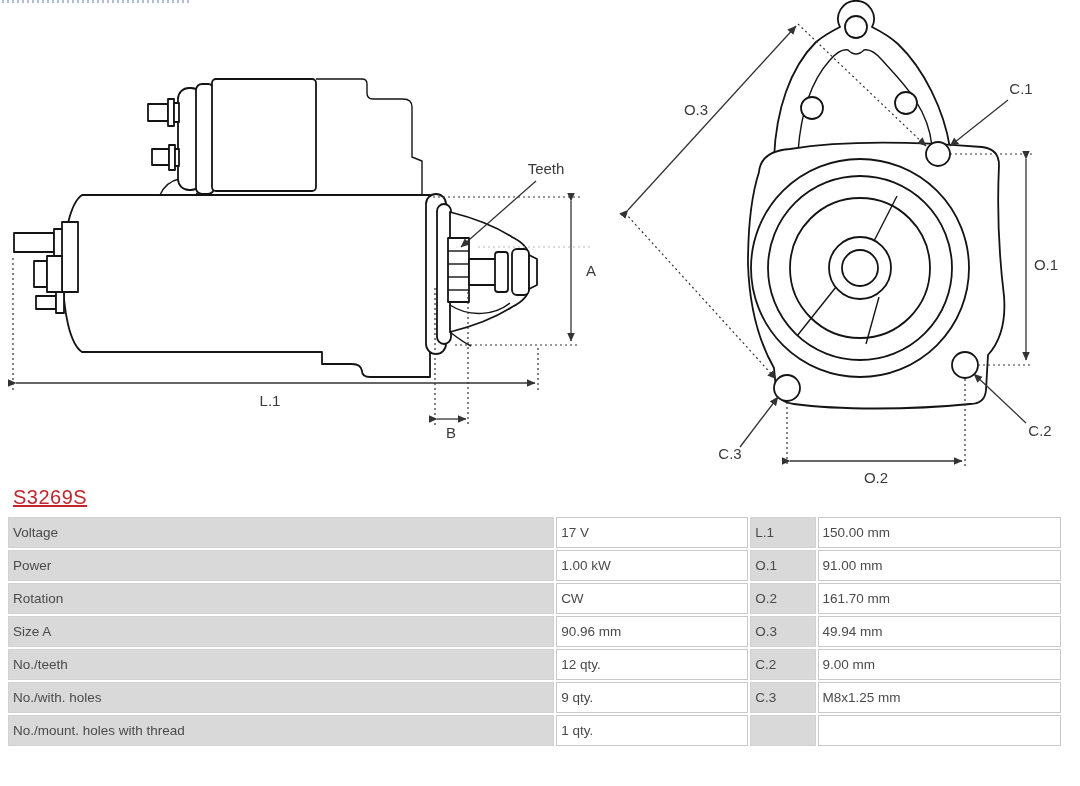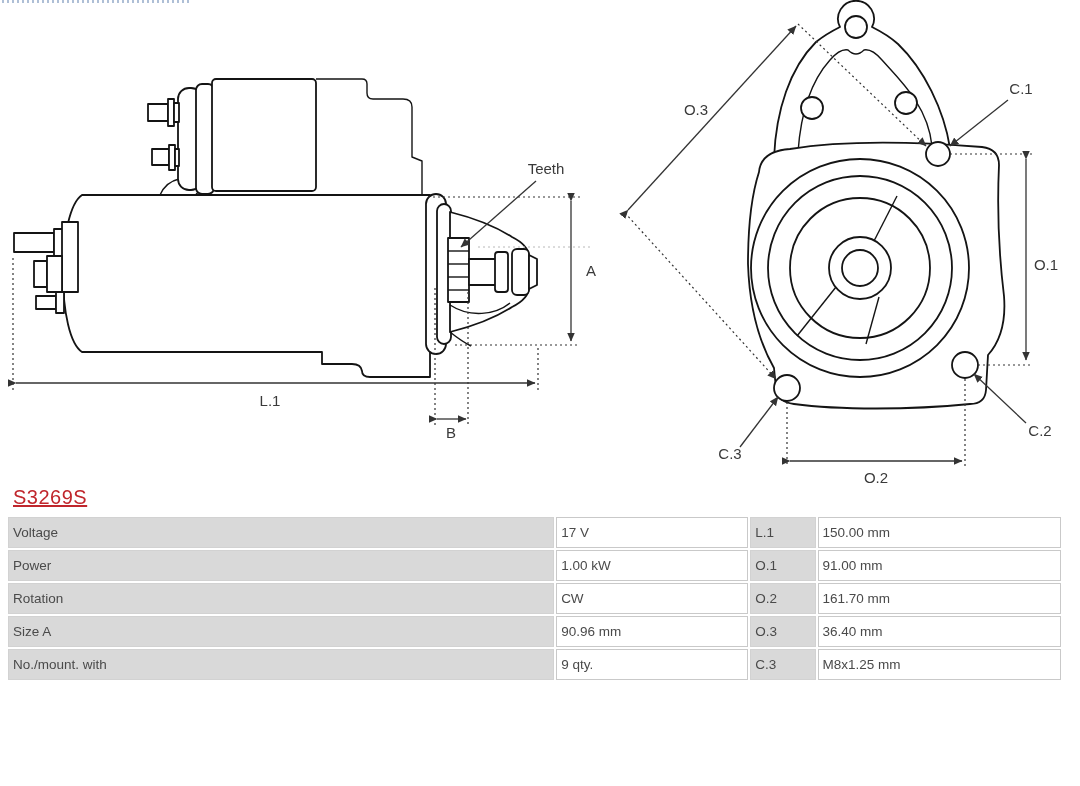--- a/index.html
+++ b/index.html
@@ -188,24 +188,36 @@
       <tr>
         <td class="lbl">Rotation</td>
         <td>CW</td>
         <td class="lbl">O.2</td>
         <td>161.70 mm</td>
       </tr>
       <tr>
         <td class="lbl">Size A</td>
         <td>90.96 mm</td>
         <td class="lbl">O.3</td>
-        <td>36.40 mm</td>
-      </tr>
-      <tr>
-        <td class="lbl">No./mount. with</td>
+        <td>49.94 mm</td>
+      </tr>
+      <tr>
+        <td class="lbl">No./teeth</td>
+        <td>12 qty.</td>
+        <td class="lbl">C.2</td>
+        <td>9.00 mm</td>
+      </tr>
+      <tr>
+        <td class="lbl">No./with. holes</td>
         <td>9 qty.</td>
         <td class="lbl">C.3</td>
         <td>M8x1.25 mm</td>
       </tr>
+      <tr>
+        <td class="lbl">No./mount. holes with thread</td>
+        <td>1 qty.</td>
+        <td class="lbl"></td>
+        <td></td>
+      </tr>
     </tbody>
   </table>
 
 </div>
 
 </body></html>

